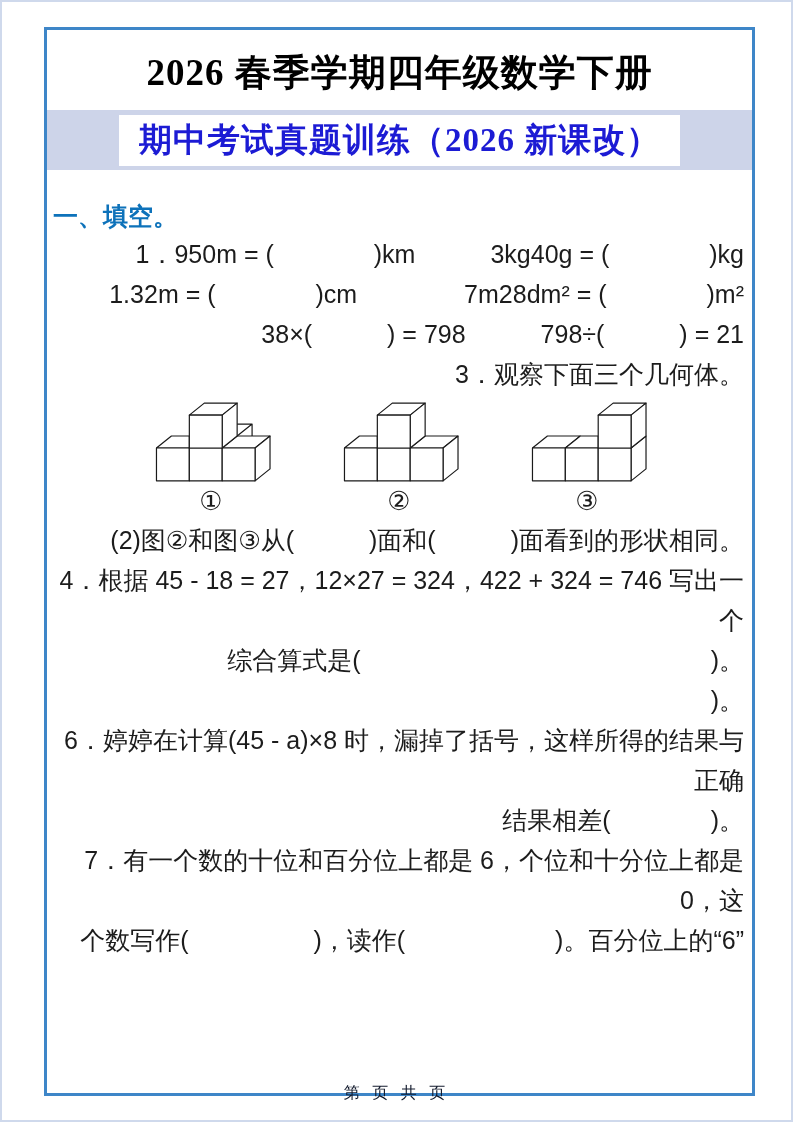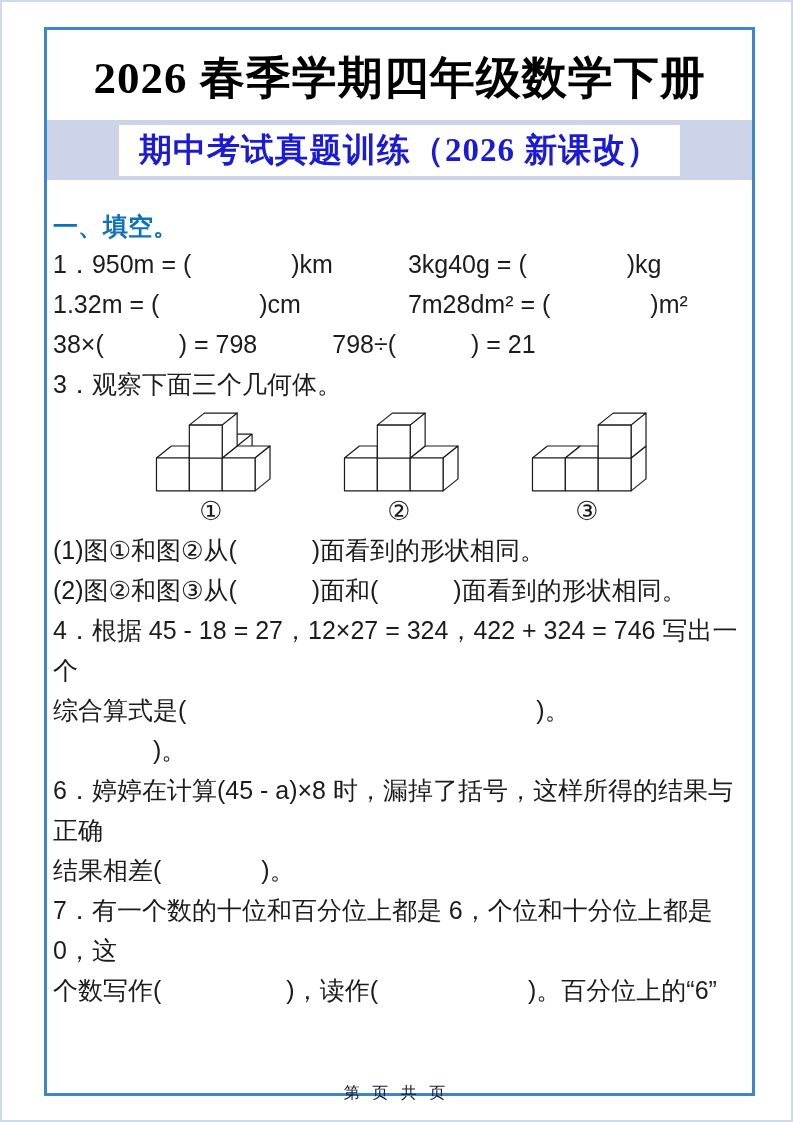--- a/index.html
+++ b/index.html
@@ -9,36 +9,36 @@
     box-sizing:border-box;border:2px solid #cfd9ec;
   }
   .frame{
     position:absolute;left:42px;top:25px;width:711px;height:1069px;
     border:3px solid #3e86c8;background:#fff;box-sizing:border-box;
     overflow:hidden;
   }
   .title{
     margin-top:18px;text-align:center;
     font-family:"Liberation Serif","DejaVu Serif",serif;
-    font-size:45px;font-weight:900;color:#000;letter-spacing:1px;
+    font-size:37px;font-weight:900;color:#000;letter-spacing:1px;
     white-space:pre;
   }
   .band{
     margin-top:12px;width:100%;height:60px;background:#cdd4e9;
     display:flex;align-items:center;justify-content:center;
   }
   .subtitle{
     background:#ffffff;padding:3px 20px;
     font-family:"Liberation Serif","DejaVu Serif",serif;
     font-size:33px;font-weight:bold;color:#1c1bd4;letter-spacing:1px;
     white-space:pre;
   }
   .content{padding:28px 8px 0 6px;font-size:25px;color:#1c1c1c;}
   .heading{color:#0d72ba;font-weight:bold;font-size:25px;line-height:36px;}
-  .line{white-space:pre-wrap;line-height:40px;}
+  .line{white-space:pre-wrap;line-height:40px;text-align:right;}
   .figures{
     display:flex;align-items:flex-end;gap:64px;
     padding-left:96px;margin:6px 0 4px 0;
   }
   .fig{display:flex;flex-direction:column;align-items:center;}
   .figlabel{font-size:26px;line-height:30px;margin-top:2px;color:#1c1c1c;}
   .footer{
     position:absolute;bottom:16px;left:0;width:100%;text-align:center;
     font-size:16px;color:#0f172a;letter-spacing:4px;white-space:pre;
   }
@@ -104,21 +104,20 @@
             <rect x="98" y="64" width="44" height="44"></rect>
             <polygon points="98,20 118,4 162,4 142,20"></polygon>
             <polygon points="142,20 162,4 162,48 142,64"></polygon>
             <rect x="98" y="20" width="44" height="44"></rect>
           </g>
         </svg>
         <div class="figlabel">③</div>
       </div>
     </div>
 
-    <div class="line">(1)图①和图②从(　　　)面看到的形状相同。</div>
     <div class="line">(2)图②和图③从(　　　)面和(　　　)面看到的形状相同。</div>
     <div class="line">4．根据 45 - 18 = 27，12×27 = 324，422 + 324 = 746 写出一个</div>
     <div class="line">综合算式是(　　　　　　　　　　　　　　)。</div>
     <div class="line">　　　　)。</div>
     <div class="line">6．婷婷在计算(45 - a)×8 时，漏掉了括号，这样所得的结果与正确</div>
     <div class="line">结果相差(　　　　)。</div>
     <div class="line">7．有一个数的十位和百分位上都是 6，个位和十分位上都是 0，这</div>
     <div class="line">个数写作(　　　　　)，读作(　　　　　　)。百分位上的“6”</div>
 
   </div>

